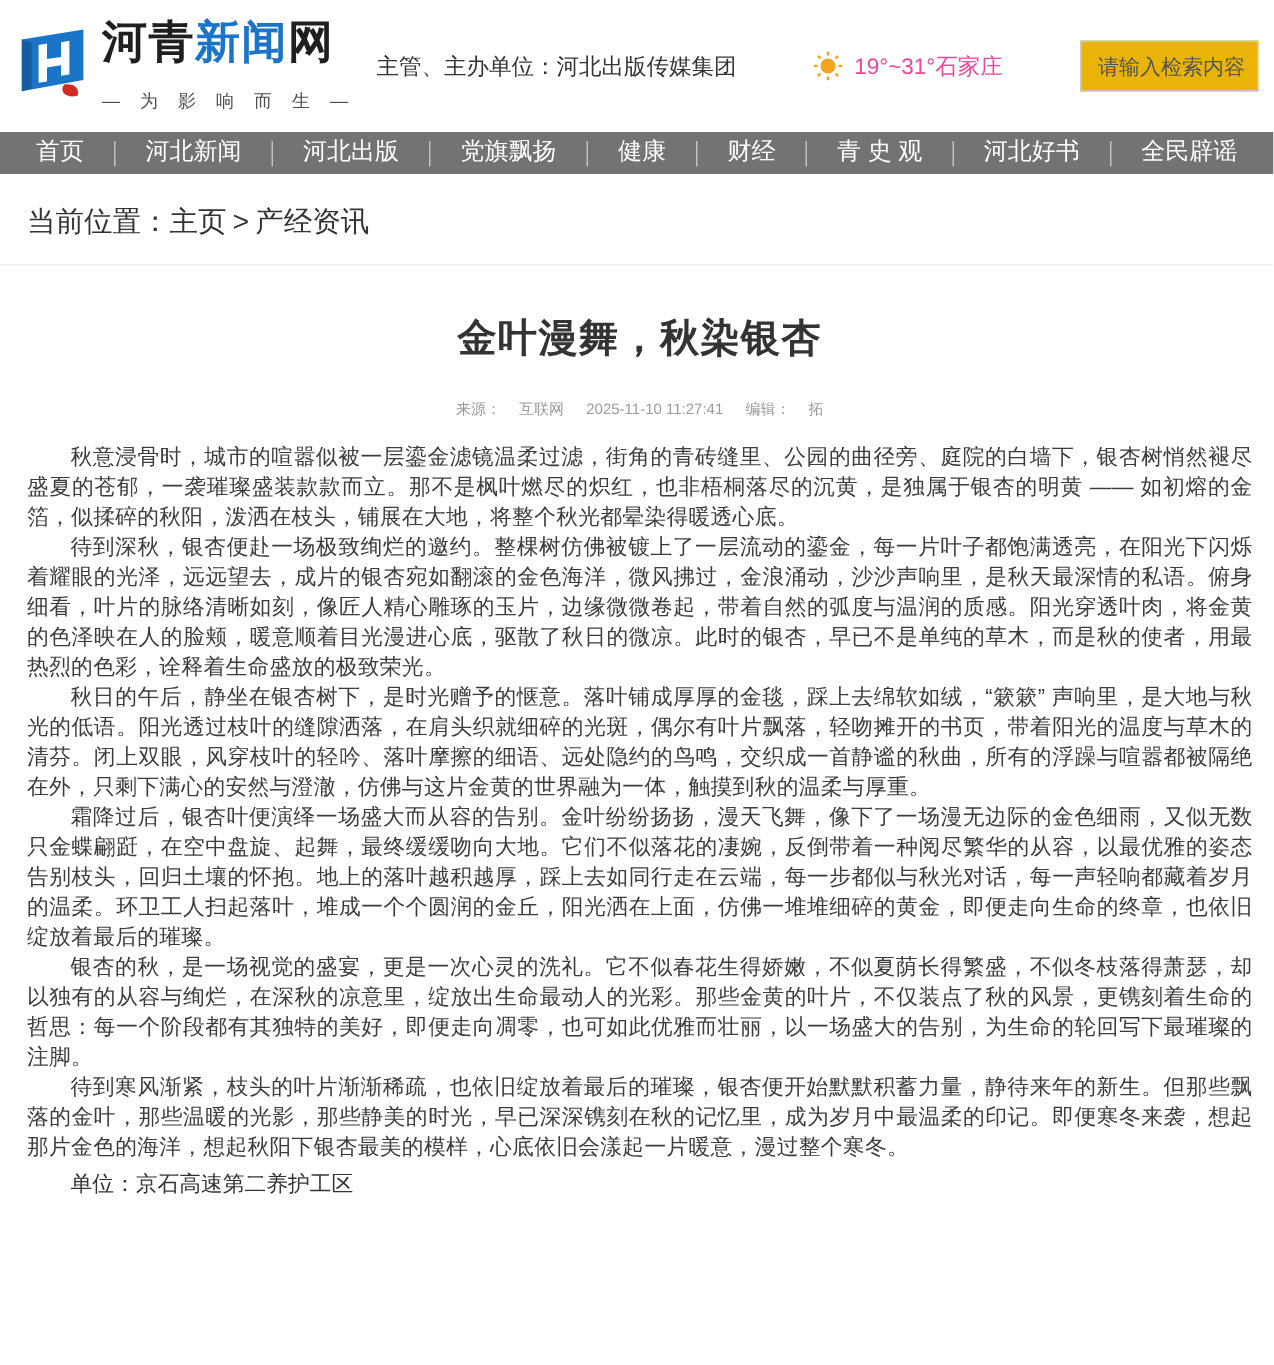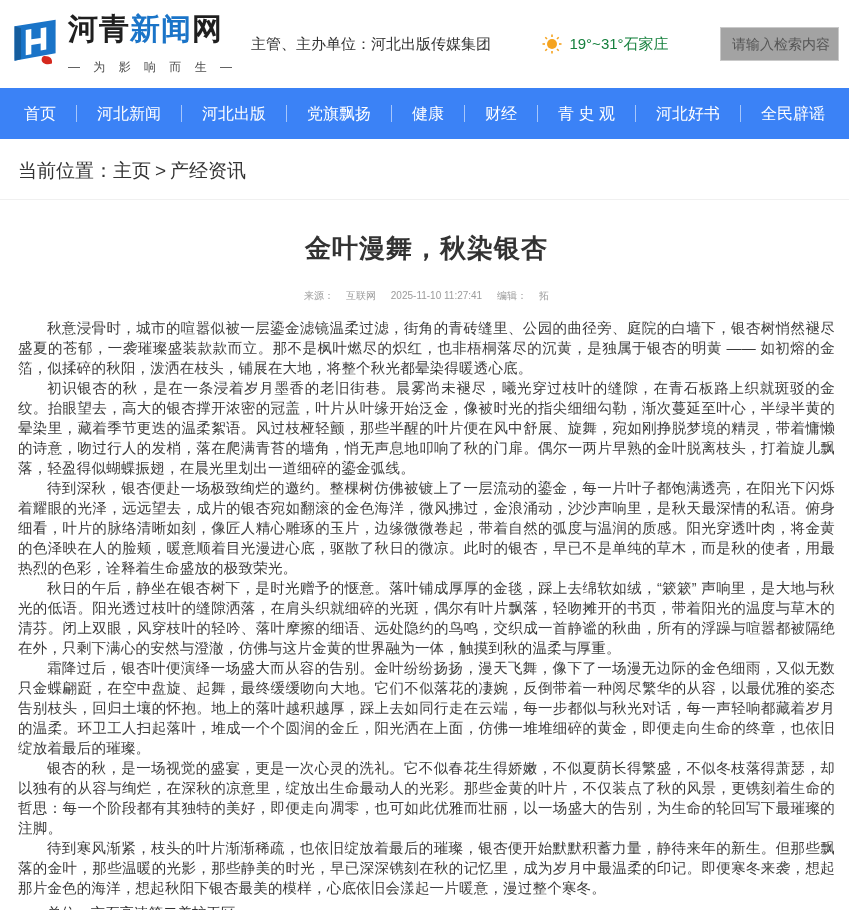--- a/index.html
+++ b/index.html
@@ -10,31 +10,31 @@
   }
   
   .header{height:88px;display:flex;align-items:center;padding:0 9px 0 8px;box-sizing:border-box;background:#fff;}
   .logo{display:flex;align-items:center;cursor:pointer;}
   .logo-icon{width:56px;height:56px;margin-right:4px;flex:0 0 auto;}
   .logo-texts{display:flex;flex-direction:column;}
   .logo-title{font-size:30px;font-weight:bold;line-height:32px;letter-spacing:1px;color:#1f1f1f;white-space:nowrap;}
   .logo-title .blue{color:#1a74c8;}
   .logo-tagline{font-size:12px;color:#4d4d4d;letter-spacing:5px;margin-top:14px;white-space:nowrap;}
   .sponsor{font-size:15px;color:#333;margin-left:14px;white-space:nowrap;}
-  .weather{display:flex;align-items:center;margin-left:auto;font-size:15px;color:#15803d;white-space:nowrap;}
+  .weather{display:flex;align-items:center;margin-left:auto;font-size:15px;color:#ec4899;white-space:nowrap;}
   .weather svg{margin-right:7px;}
   .search-box{margin-left:auto;margin-right:1px;}
   .search-input{
-    width:100px;height:32px;border:1px solid #c9c9c9;background:#a3a3a3;
+    width:100px;height:32px;border:1px solid #c9c9c9;background:#eab308;
     font-size:14px;color:#333;padding:0 6px 0 11px;outline:none;
     font-family:"Liberation Sans","DejaVu Sans",sans-serif;
   }
   .search-input::placeholder{color:#555;opacity:1;}
   
-  .nav{height:51px;background:#3b82f6;display:flex;align-items:center;justify-content:space-between;padding:0 24px;box-sizing:border-box;text-align:center;}
+  .nav{height:28px;background:#737373;display:flex;align-items:center;justify-content:space-between;padding:0 24px;box-sizing:border-box;text-align:center;}
   .nav-item{color:#ffffff;font-size:16px;text-decoration:none;white-space:nowrap;line-height:42px;flex:0 0 auto;}
   .nav-sep{width:1px;height:17px;background:rgba(255,255,255,.55);flex:0 0 auto;}
   
   .breadcrumb{padding:19px 18px 15px 18px;font-size:19px;color:#333;border-bottom:1px solid #f0f0f0;}
   .breadcrumb a{color:#333;text-decoration:none;}
   .crumb-sep{margin:0 4px;}
   
   .article{padding:0 14px 0 18px;}
   .article-title{font-size:26px;font-weight:600;color:#333;text-align:center;margin:31px 0 0 0;letter-spacing:1px;}
   .article-meta{text-align:center;color:#9b9b9b;font-size:10px;margin-top:23px;}
@@ -113,21 +113,20 @@
   <h1 class="article-title">金叶漫舞，秋染银杏</h1>
 
   <div class="article-meta">
     <span>来源：</span><span>互联网</span>
     <span>2025-11-10 11:27:41</span>
     <span>编辑：</span><span>拓</span>
   </div>
 
   <div class="article-body">
     <p>秋意浸骨时，城市的喧嚣似被一层鎏金滤镜温柔过滤，街角的青砖缝里、公园的曲径旁、庭院的白墙下，银杏树悄然褪尽盛夏的苍郁，一袭璀璨盛装款款而立。那不是枫叶燃尽的炽红，也非梧桐落尽的沉黄，是独属于银杏的明黄 —— 如初熔的金箔，似揉碎的秋阳，泼洒在枝头，铺展在大地，将整个秋光都晕染得暖透心底。</p>
-    <p>初识银杏的秋，是在一条浸着岁月墨香的老旧街巷。晨雾尚未褪尽，曦光穿过枝叶的缝隙，在青石板路上织就斑驳的金纹。抬眼望去，高大的银杏撑开浓密的冠盖，叶片从叶缘开始泛金，像被时光的指尖细细勾勒，渐次蔓延至叶心，半绿半黄的晕染里，藏着季节更迭的温柔絮语。风过枝桠轻颤，那些半醒的叶片便在风中舒展、旋舞，宛如刚挣脱梦境的精灵，带着慵懒的诗意，吻过行人的发梢，落在爬满青苔的墙角，悄无声息地叩响了秋的门扉。偶尔一两片早熟的金叶脱离枝头，打着旋儿飘落，轻盈得似蝴蝶振翅，在晨光里划出一道细碎的鎏金弧线。</p>
     <p>待到深秋，银杏便赴一场极致绚烂的邀约。整棵树仿佛被镀上了一层流动的鎏金，每一片叶子都饱满透亮，在阳光下闪烁着耀眼的光泽，远远望去，成片的银杏宛如翻滚的金色海洋，微风拂过，金浪涌动，沙沙声响里，是秋天最深情的私语。俯身细看，叶片的脉络清晰如刻，像匠人精心雕琢的玉片，边缘微微卷起，带着自然的弧度与温润的质感。阳光穿透叶肉，将金黄的色泽映在人的脸颊，暖意顺着目光漫进心底，驱散了秋日的微凉。此时的银杏，早已不是单纯的草木，而是秋的使者，用最热烈的色彩，诠释着生命盛放的极致荣光。</p>
     <p>秋日的午后，静坐在银杏树下，是时光赠予的惬意。落叶铺成厚厚的金毯，踩上去绵软如绒，“簌簌” 声响里，是大地与秋光的低语。阳光透过枝叶的缝隙洒落，在肩头织就细碎的光斑，偶尔有叶片飘落，轻吻摊开的书页，带着阳光的温度与草木的清芬。闭上双眼，风穿枝叶的轻吟、落叶摩擦的细语、远处隐约的鸟鸣，交织成一首静谧的秋曲，所有的浮躁与喧嚣都被隔绝在外，只剩下满心的安然与澄澈，仿佛与这片金黄的世界融为一体，触摸到秋的温柔与厚重。</p>
     <p>霜降过后，银杏叶便演绎一场盛大而从容的告别。金叶纷纷扬扬，漫天飞舞，像下了一场漫无边际的金色细雨，又似无数只金蝶翩跹，在空中盘旋、起舞，最终缓缓吻向大地。它们不似落花的凄婉，反倒带着一种阅尽繁华的从容，以最优雅的姿态告别枝头，回归土壤的怀抱。地上的落叶越积越厚，踩上去如同行走在云端，每一步都似与秋光对话，每一声轻响都藏着岁月的温柔。环卫工人扫起落叶，堆成一个个圆润的金丘，阳光洒在上面，仿佛一堆堆细碎的黄金，即便走向生命的终章，也依旧绽放着最后的璀璨。</p>
     <p>银杏的秋，是一场视觉的盛宴，更是一次心灵的洗礼。它不似春花生得娇嫩，不似夏荫长得繁盛，不似冬枝落得萧瑟，却以独有的从容与绚烂，在深秋的凉意里，绽放出生命最动人的光彩。那些金黄的叶片，不仅装点了秋的风景，更镌刻着生命的哲思：每一个阶段都有其独特的美好，即便走向凋零，也可如此优雅而壮丽，以一场盛大的告别，为生命的轮回写下最璀璨的注脚。</p>
     <p>待到寒风渐紧，枝头的叶片渐渐稀疏，也依旧绽放着最后的璀璨，银杏便开始默默积蓄力量，静待来年的新生。但那些飘落的金叶，那些温暖的光影，那些静美的时光，早已深深镌刻在秋的记忆里，成为岁月中最温柔的印记。即便寒冬来袭，想起那片金色的海洋，想起秋阳下银杏最美的模样，心底依旧会漾起一片暖意，漫过整个寒冬。</p>
   </div>
 
   <div class="article-sign">
     <div>单位：京石高速第二养护工区</div>
 

